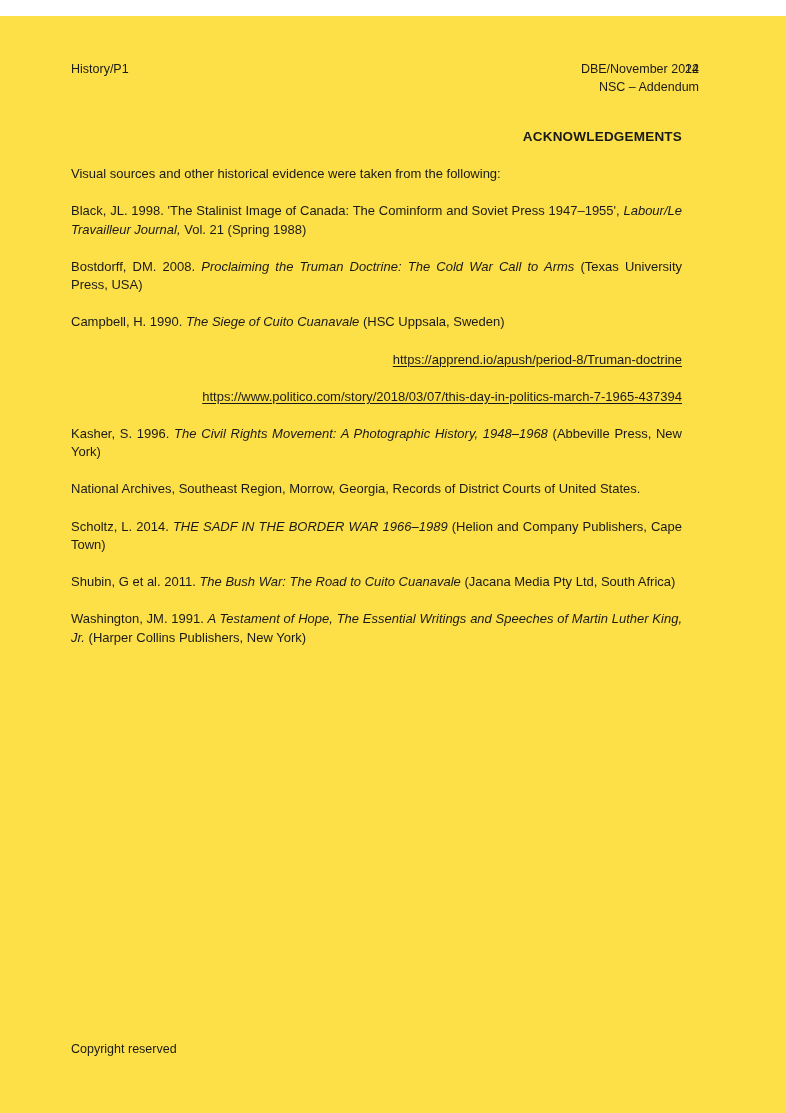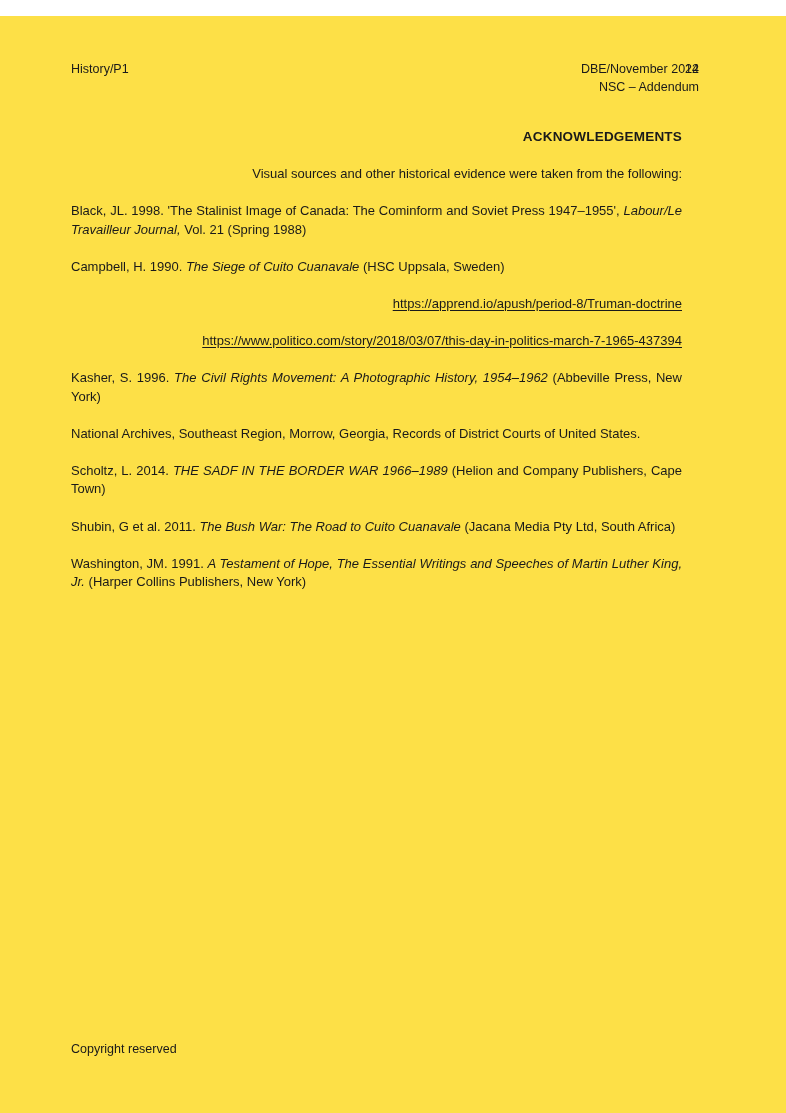--- a/index.html
+++ b/index.html
@@ -70,21 +70,21 @@
     text-align: right;
   }
   p.para {
     font-size: 13px;
     line-height: 18.6px;
     margin: 0 0 18.5px 0;
     text-align: justify;
     text-justify: inter-word;
   }
   p.intro {
-    text-align: right;
+    text-align: left;
   }
   p.url {
     text-align: right;
     text-decoration: underline;
     text-underline-offset: 2px;
     word-break: break-all;
   }
   p.url.two-line {
     width: 560px;
   }
@@ -118,32 +118,35 @@
   <div class="content">
 
     <h1 class="ack-title">ACKNOWLEDGEMENTS</h1>
 
     <p class="para intro">Visual sources and other historical evidence were taken from the following:</p>
 
     <p class="para">
       <span>Black, JL. 1998. 'The Stalinist Image of Canada: The Cominform and Soviet Press 1947–1955', </span><span class="it">Labour/Le Travailleur Journal,</span><span> Vol. 21 (Spring 1988)</span>
     </p>
 
+    <p class="para">
+      <span>Bostdorff, DM. 2008. </span><span class="it">Proclaiming the Truman Doctrine: The Cold War Call to Arms</span><span> (Texas University Press, USA)</span>
+    </p>
 
     <p class="para">
       <span>Campbell, H. 1990. </span><span class="it">The Siege of Cuito Cuanavale</span><span> (HSC Uppsala, Sweden)</span>
     </p>
 
     <p class="para url">https://apprend.io/apush/period-8/Truman-doctrine</p>
 
 
     <p class="para url">https://www.politico.com/story/2018/03/07/this-day-in-politics-march-7-1965-437394</p>
 
     <p class="para">
-      <span>Kasher, S. 1996. </span><span class="it">The Civil Rights Movement: A Photographic History, 1954–1962</span><span> (Abbeville Press, New York)</span>
+      <span>Kasher, S. 1996. </span><span class="it">The Civil Rights Movement: A Photographic History, 1948–1968</span><span> (Abbeville Press, New York)</span>
     </p>
 
     <p class="para">
       <span>National Archives, Southeast Region, Morrow, Georgia, Records of District Courts of United States.</span><span class="it"></span><span></span>
     </p>
 
     <p class="para">
       <span>Scholtz, L. 2014. </span><span class="it">THE SADF IN THE BORDER WAR 1966–1989</span><span> (Helion and Company Publishers, Cape Town)</span>
     </p>
 

